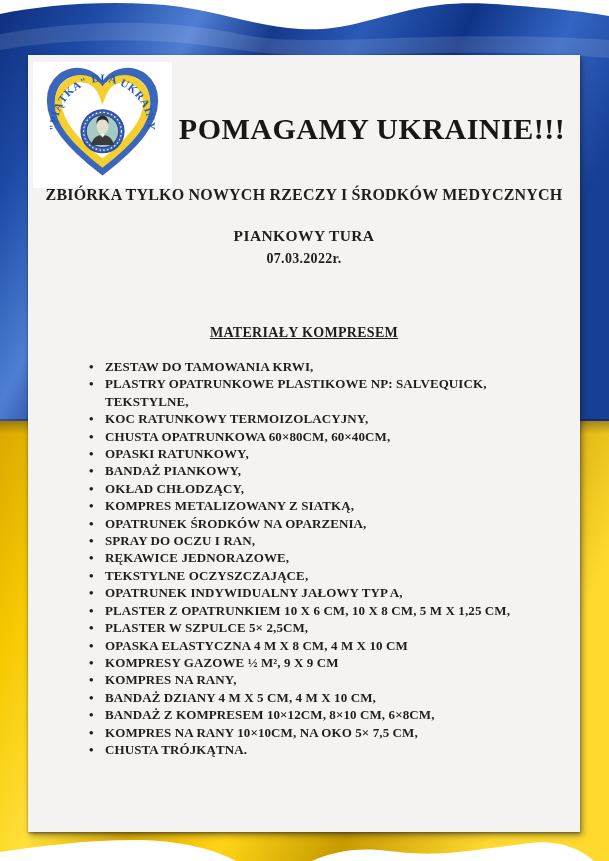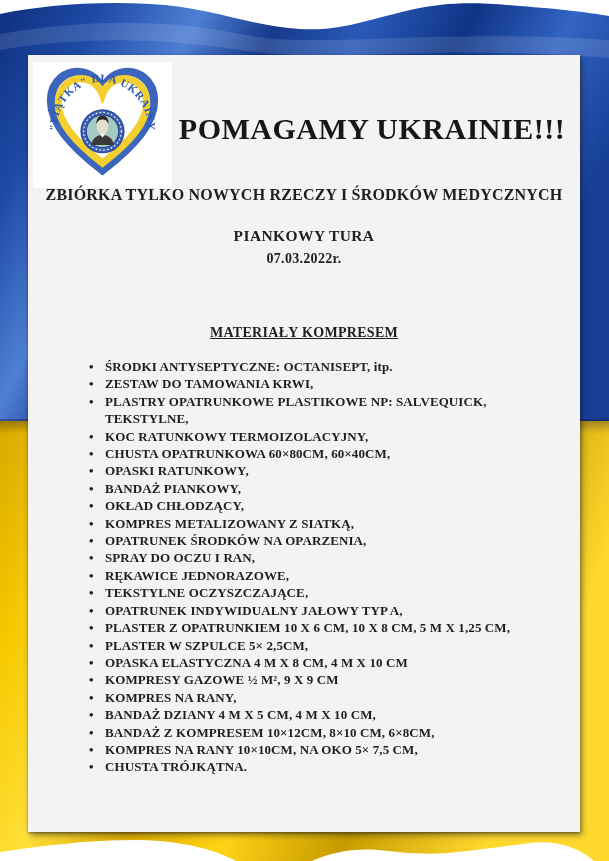--- a/index.html
+++ b/index.html
@@ -135,21 +135,20 @@
 
     <div class="subtitle">ZBIÓRKA TYLKO NOWYCH RZECZY I ŚRODKÓW MEDYCZNYCH</div>
 
     <div class="round">PIANKOWY TURA</div>
 
     <div class="date">07.03.2022r.</div>
 
     <div class="section-heading">MATERIAŁY KOMPRESEM</div>
 
     <ul class="items">
-        <li>ŚRODKI ANTYSEPTYCZNE: OCTANISEPT,  itp.</li>
         <li>ZESTAW DO TAMOWANIA KRWI,</li>
         <li>PLASTRY OPATRUNKOWE PLASTIKOWE NP: SALVEQUICK,
 TEKSTYLNE,</li>
         <li>KOC RATUNKOWY TERMOIZOLACYJNY,</li>
         <li>CHUSTA OPATRUNKOWA 60×80CM, 60×40CM,</li>
         <li>OPASKI RATUNKOWY,</li>
         <li>BANDAŻ PIANKOWY,</li>
         <li>OKŁAD CHŁODZĄCY,</li>
         <li>KOMPRES METALIZOWANY Z SIATKĄ,</li>
         <li>OPATRUNEK ŚRODKÓW NA OPARZENIA,</li>

